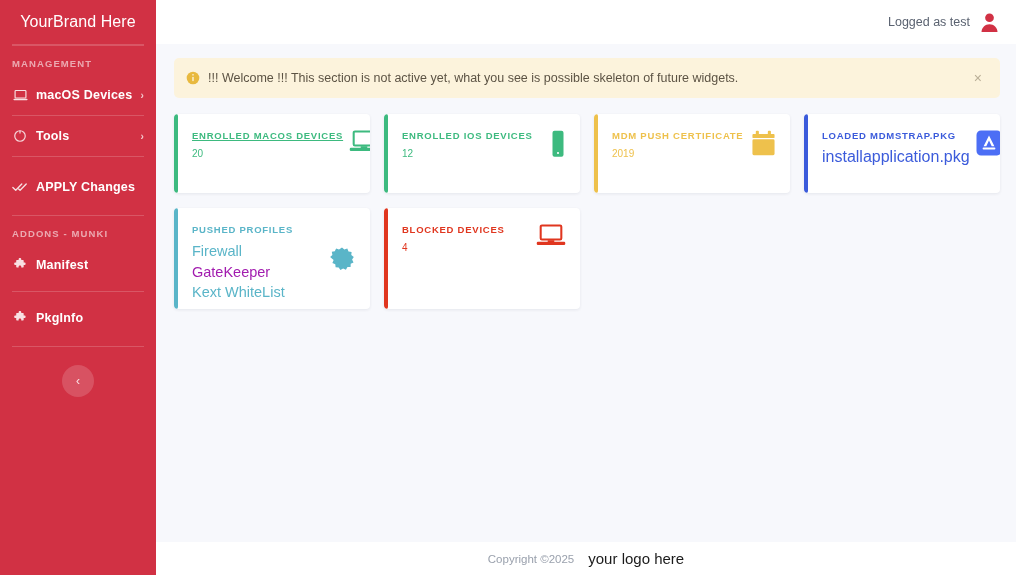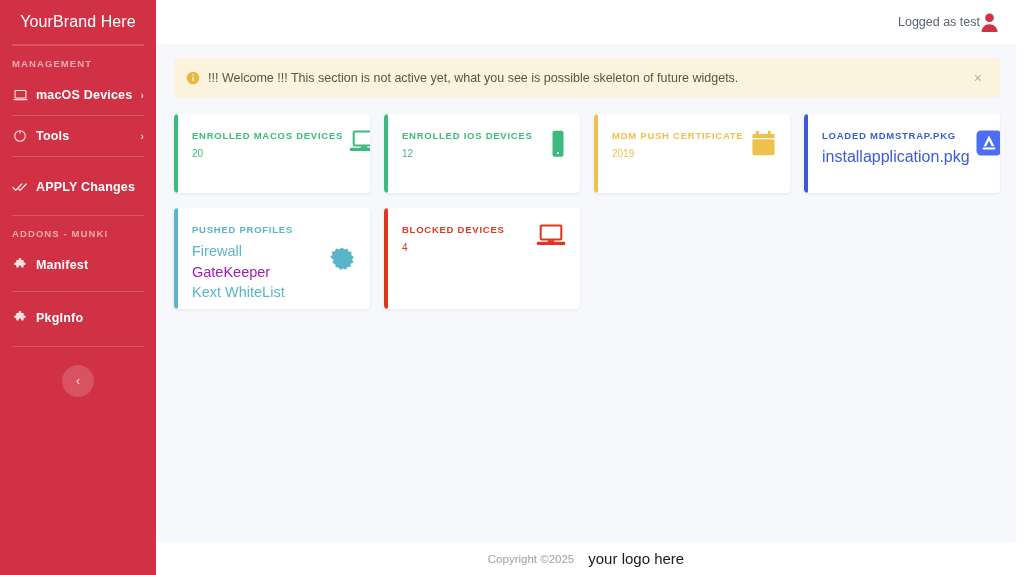--- a/index.html
+++ b/index.html
@@ -114,20 +114,21 @@
     background: #ffffff;
     display: flex;
     align-items: center;
     justify-content: flex-end;
     padding-right: 16px;
     flex: 0 0 44px;
   }
   .logged-txt {
     color: #5a6270;
     font-size: 12.5px;
+    margin-right: 10px;
   }
   .avatar-ico { width: 20px; height: 22px; display:flex; align-items:center; }
 
   .content {
     flex: 1;
     background: #f7f8fc;
     padding: 14px 16px 0 18px;
     overflow: hidden;
   }
 
@@ -327,21 +328,21 @@
         <span class="alert-text">!!! Welcome !!! This section is not active yet, what you see is possible skeleton of future widgets.</span>
         <span class="alert-close">×</span>
       </div>
 
       <div class="card-row">
 
         <div class="card h1">
           <div class="accent" style="background:#3dba7f;"></div>
           <div class="card-body">
             <div class="card-texts">
-              <div class="card-title" style="color:#3dba7f;">ENROLLED MACOS DEVICES</div>
+              <div class="card-title" style="color:#3dba7f;text-decoration:underline;">ENROLLED MACOS DEVICES</div>
               <div class="card-value" style="color:#3dba7f;">20</div>
             </div>
             <span class="card-ico">
               <svg width="30" height="24" viewBox="0 0 32 25">
                   <rect x="5" y="1.2" width="22" height="15" rx="1.3" fill="none" stroke="#3dba7f" stroke-width="2.2"></rect>
                   <rect x="0.8" y="18.6" width="30.4" height="3.4" rx="1.3" fill="#3dba7f"></rect>
                   <rect x="12.5" y="17" width="7" height="2" fill="#3dba7f"></rect>
                 </svg>
             </span>
           </div>

